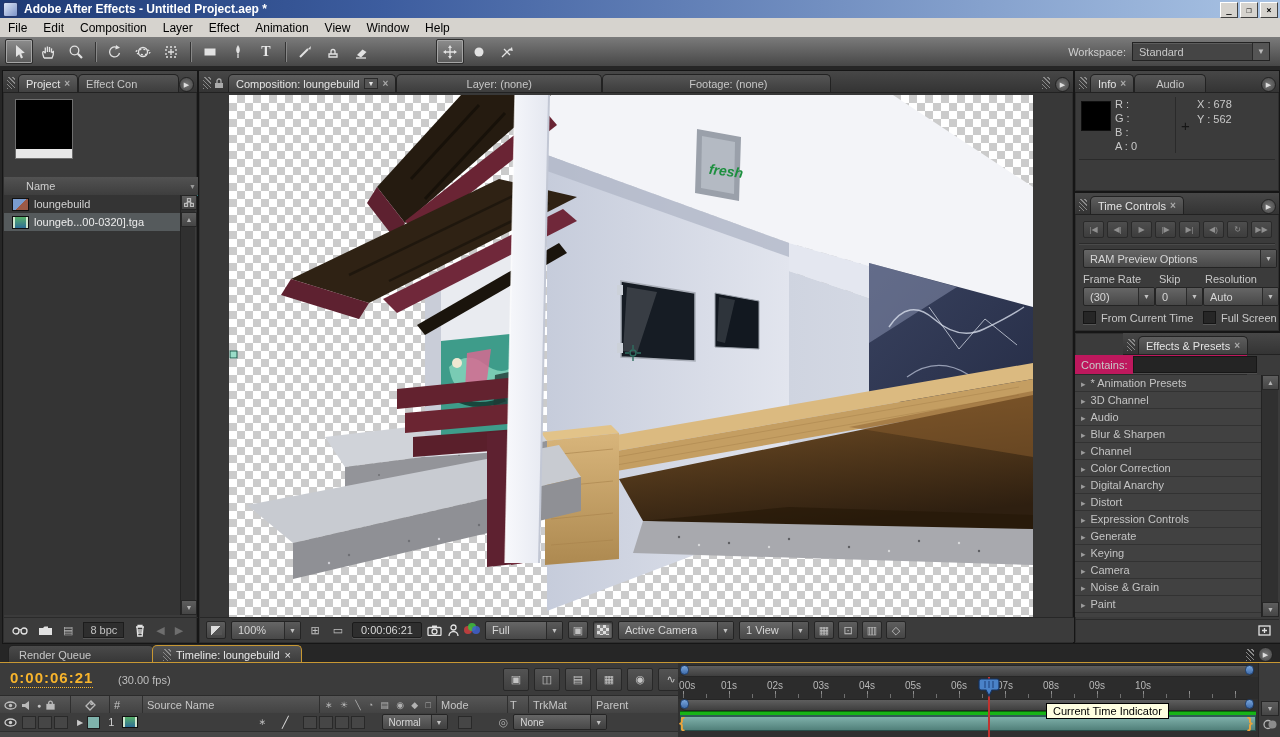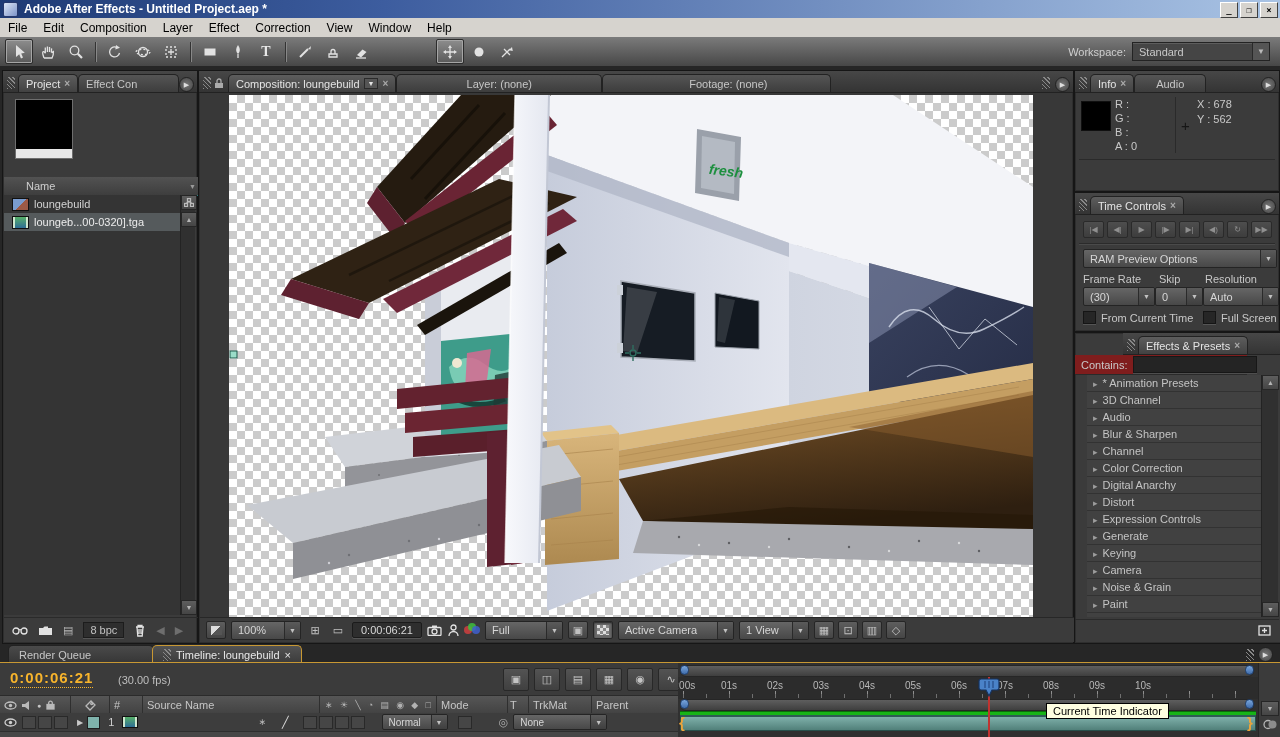--- a/index.html
+++ b/index.html
@@ -123,21 +123,21 @@
     <div class="winbtn">×</div>
   </div>
 </div>
 
 <div class="p menubar">
     <div class="menu-item">File</div>
     <div class="menu-item">Edit</div>
     <div class="menu-item">Composition</div>
     <div class="menu-item">Layer</div>
     <div class="menu-item">Effect</div>
-    <div class="menu-item">Correction</div>
+    <div class="menu-item">Animation</div>
     <div class="menu-item">View</div>
     <div class="menu-item">Window</div>
     <div class="menu-item">Help</div>
   </div>
 
 <div class="p toolbar">
   <div style="width:4px"></div>
   <div class="tool active">
     <svg width="16" height="16" class="ti">
         <path class="f" d="M5,1 L5,13 L8.2,10.2 L10,14.6 L12,13.6 L10.2,9.4 L13.8,8.8 Z"></path>
@@ -596,25 +596,25 @@
   <div class="tabbar">
     <div class="grip"></div>
     <div class="tab active">
       <span>Effects &amp; Presets</span>
       <span class="x">×</span>
     </div>
     <div class="pmenu">
         <div class="circ">▶</div>
       </div>
   </div>
-  <div class="p" style="left:0;top:22px;width:172px;height:20px;background:#7f1d1d;border-bottom:1px solid #2a2a2a;display:flex;align-items:center;gap:6px;padding-left:6px;box-sizing:border-box;">
+  <div class="p" style="left:0;top:22px;width:172px;height:20px;background:#be185d;border-bottom:1px solid #2a2a2a;display:flex;align-items:center;gap:6px;padding-left:6px;box-sizing:border-box;">
     <span class="lbl">Contains:</span>
     <input class="contains-input" style="width: 118px;" value="">
   </div>
-  <div class="p" style="left:12px;top:42px;width:186px;height:242px;overflow:hidden;">
+  <div class="p" style="left:0;top:42px;width:186px;height:242px;overflow:hidden;">
       <div class="fx-row">* Animation Presets</div>
       <div class="fx-row">3D Channel</div>
       <div class="fx-row">Audio</div>
       <div class="fx-row">Blur &amp; Sharpen</div>
       <div class="fx-row">Channel</div>
       <div class="fx-row">Color Correction</div>
       <div class="fx-row">Digital Anarchy</div>
       <div class="fx-row">Distort</div>
       <div class="fx-row">Expression Controls</div>
       <div class="fx-row">Generate</div>

